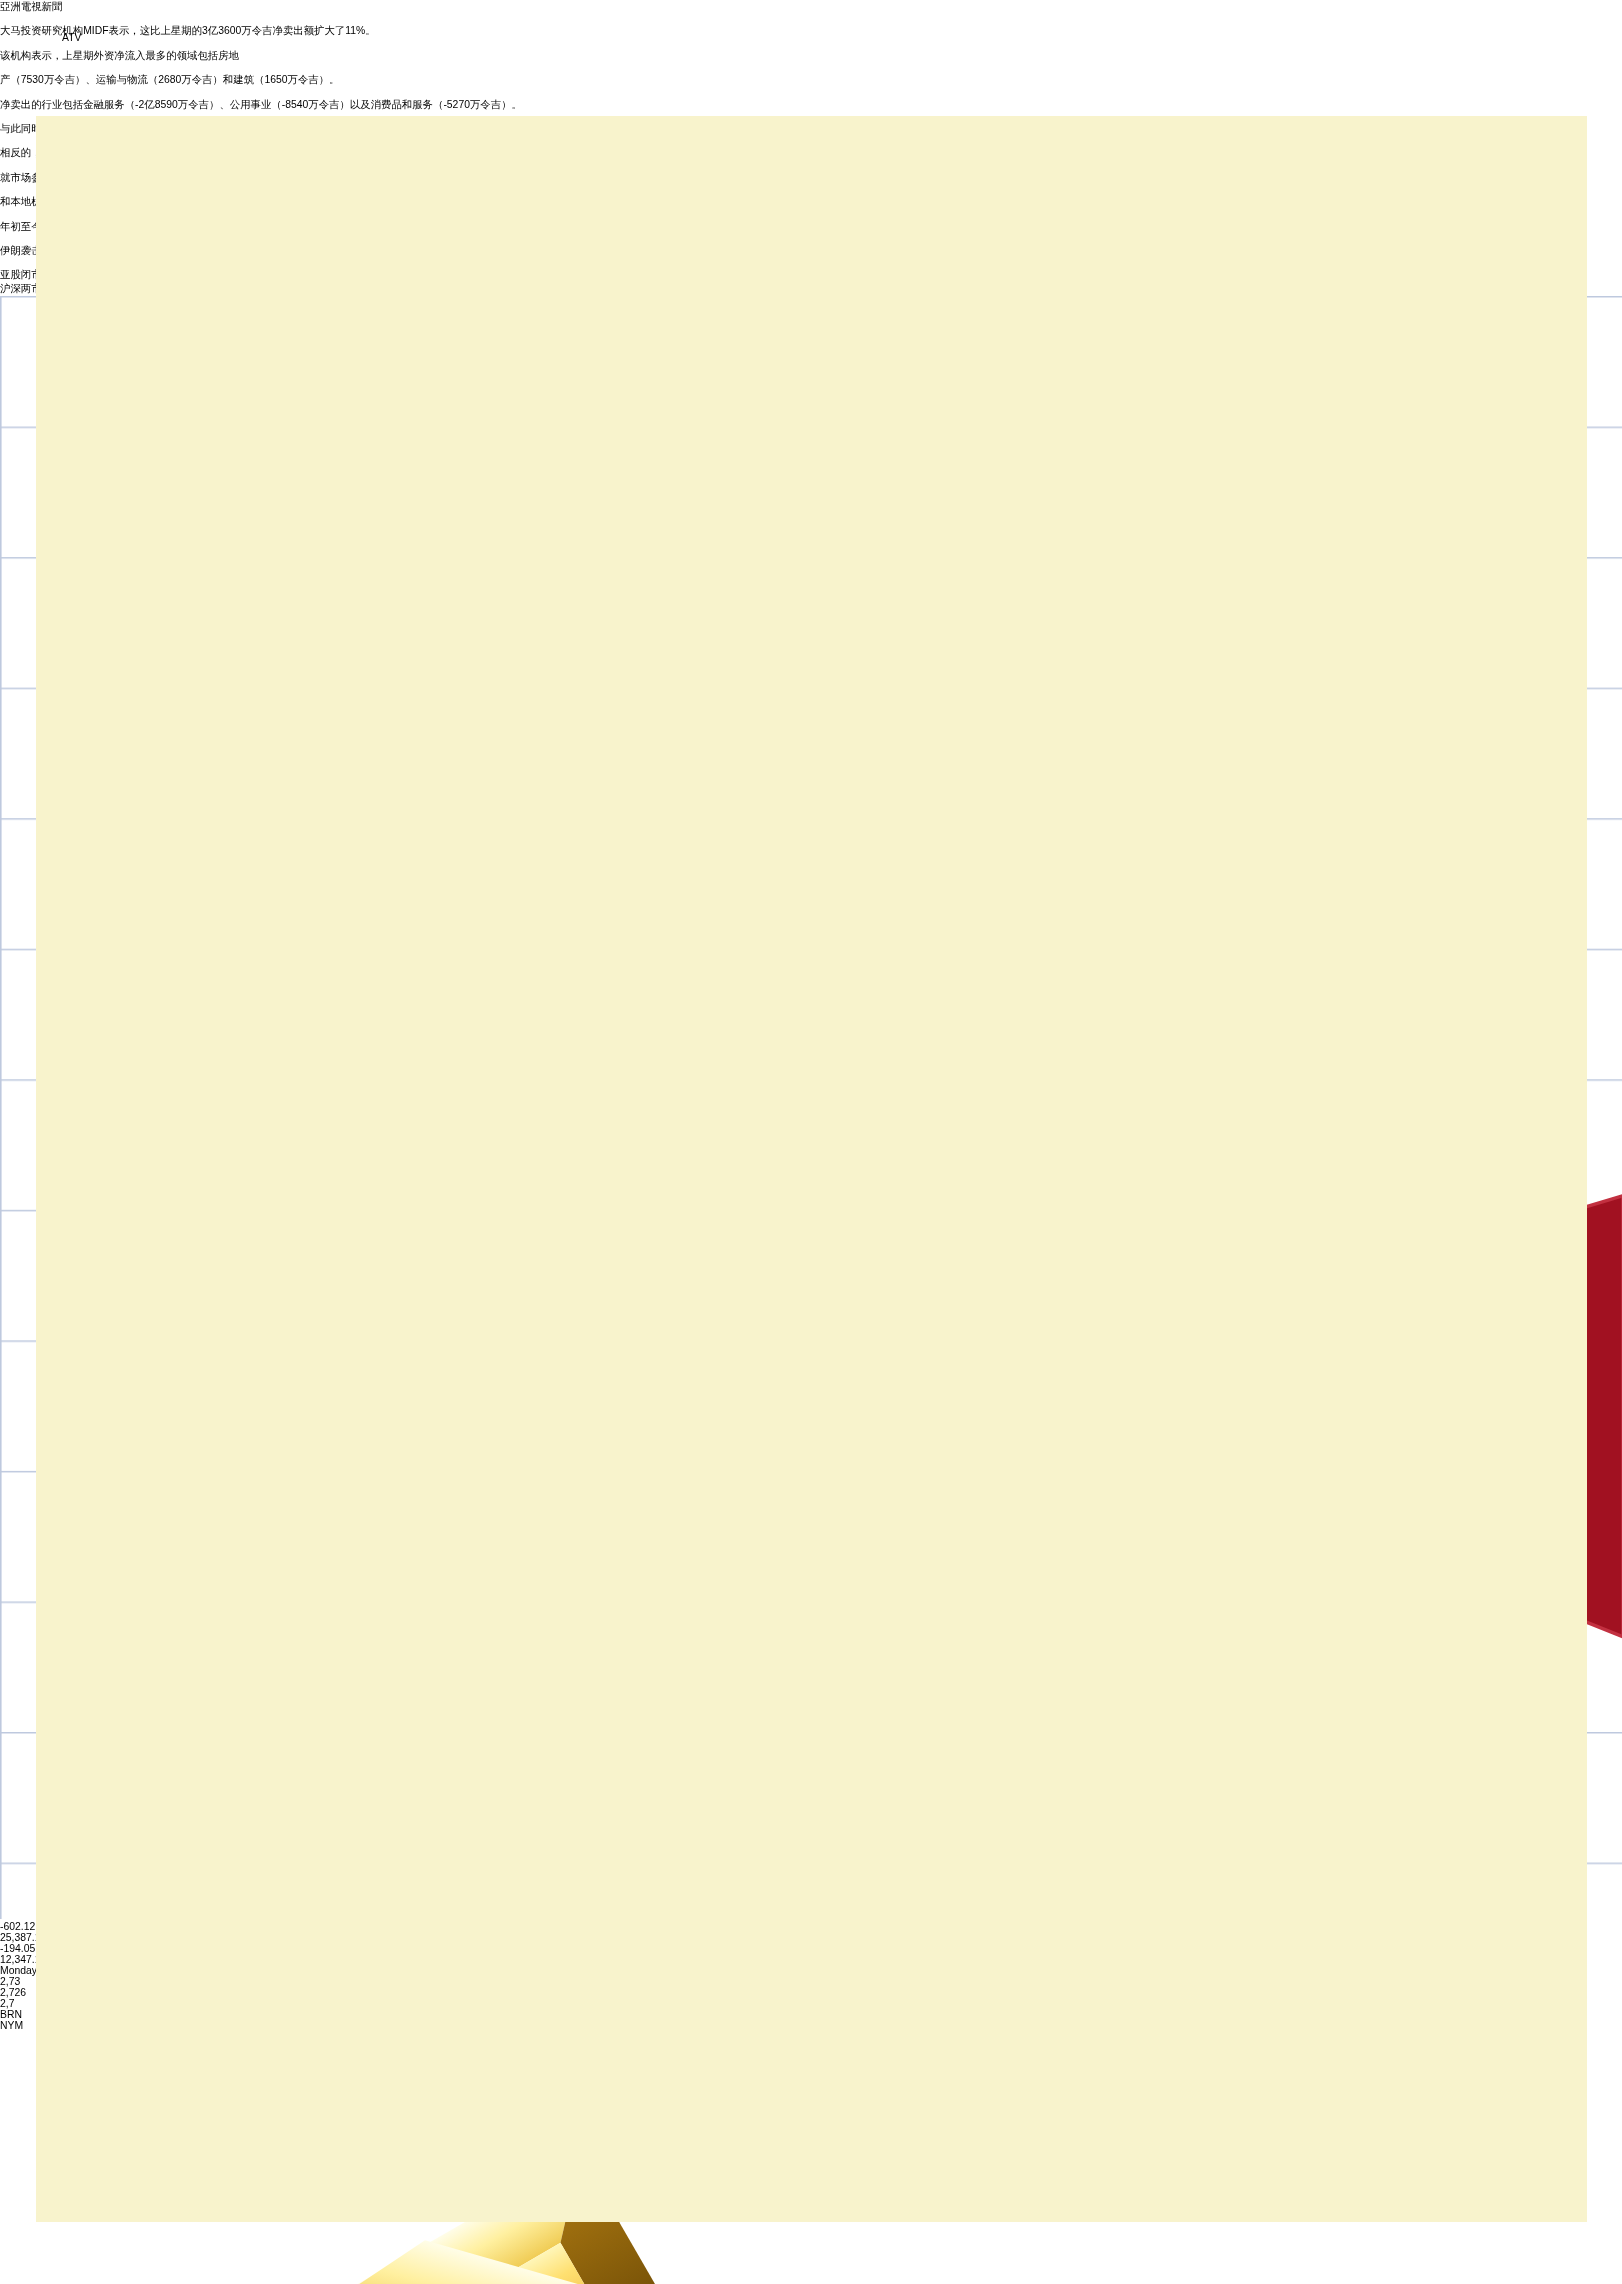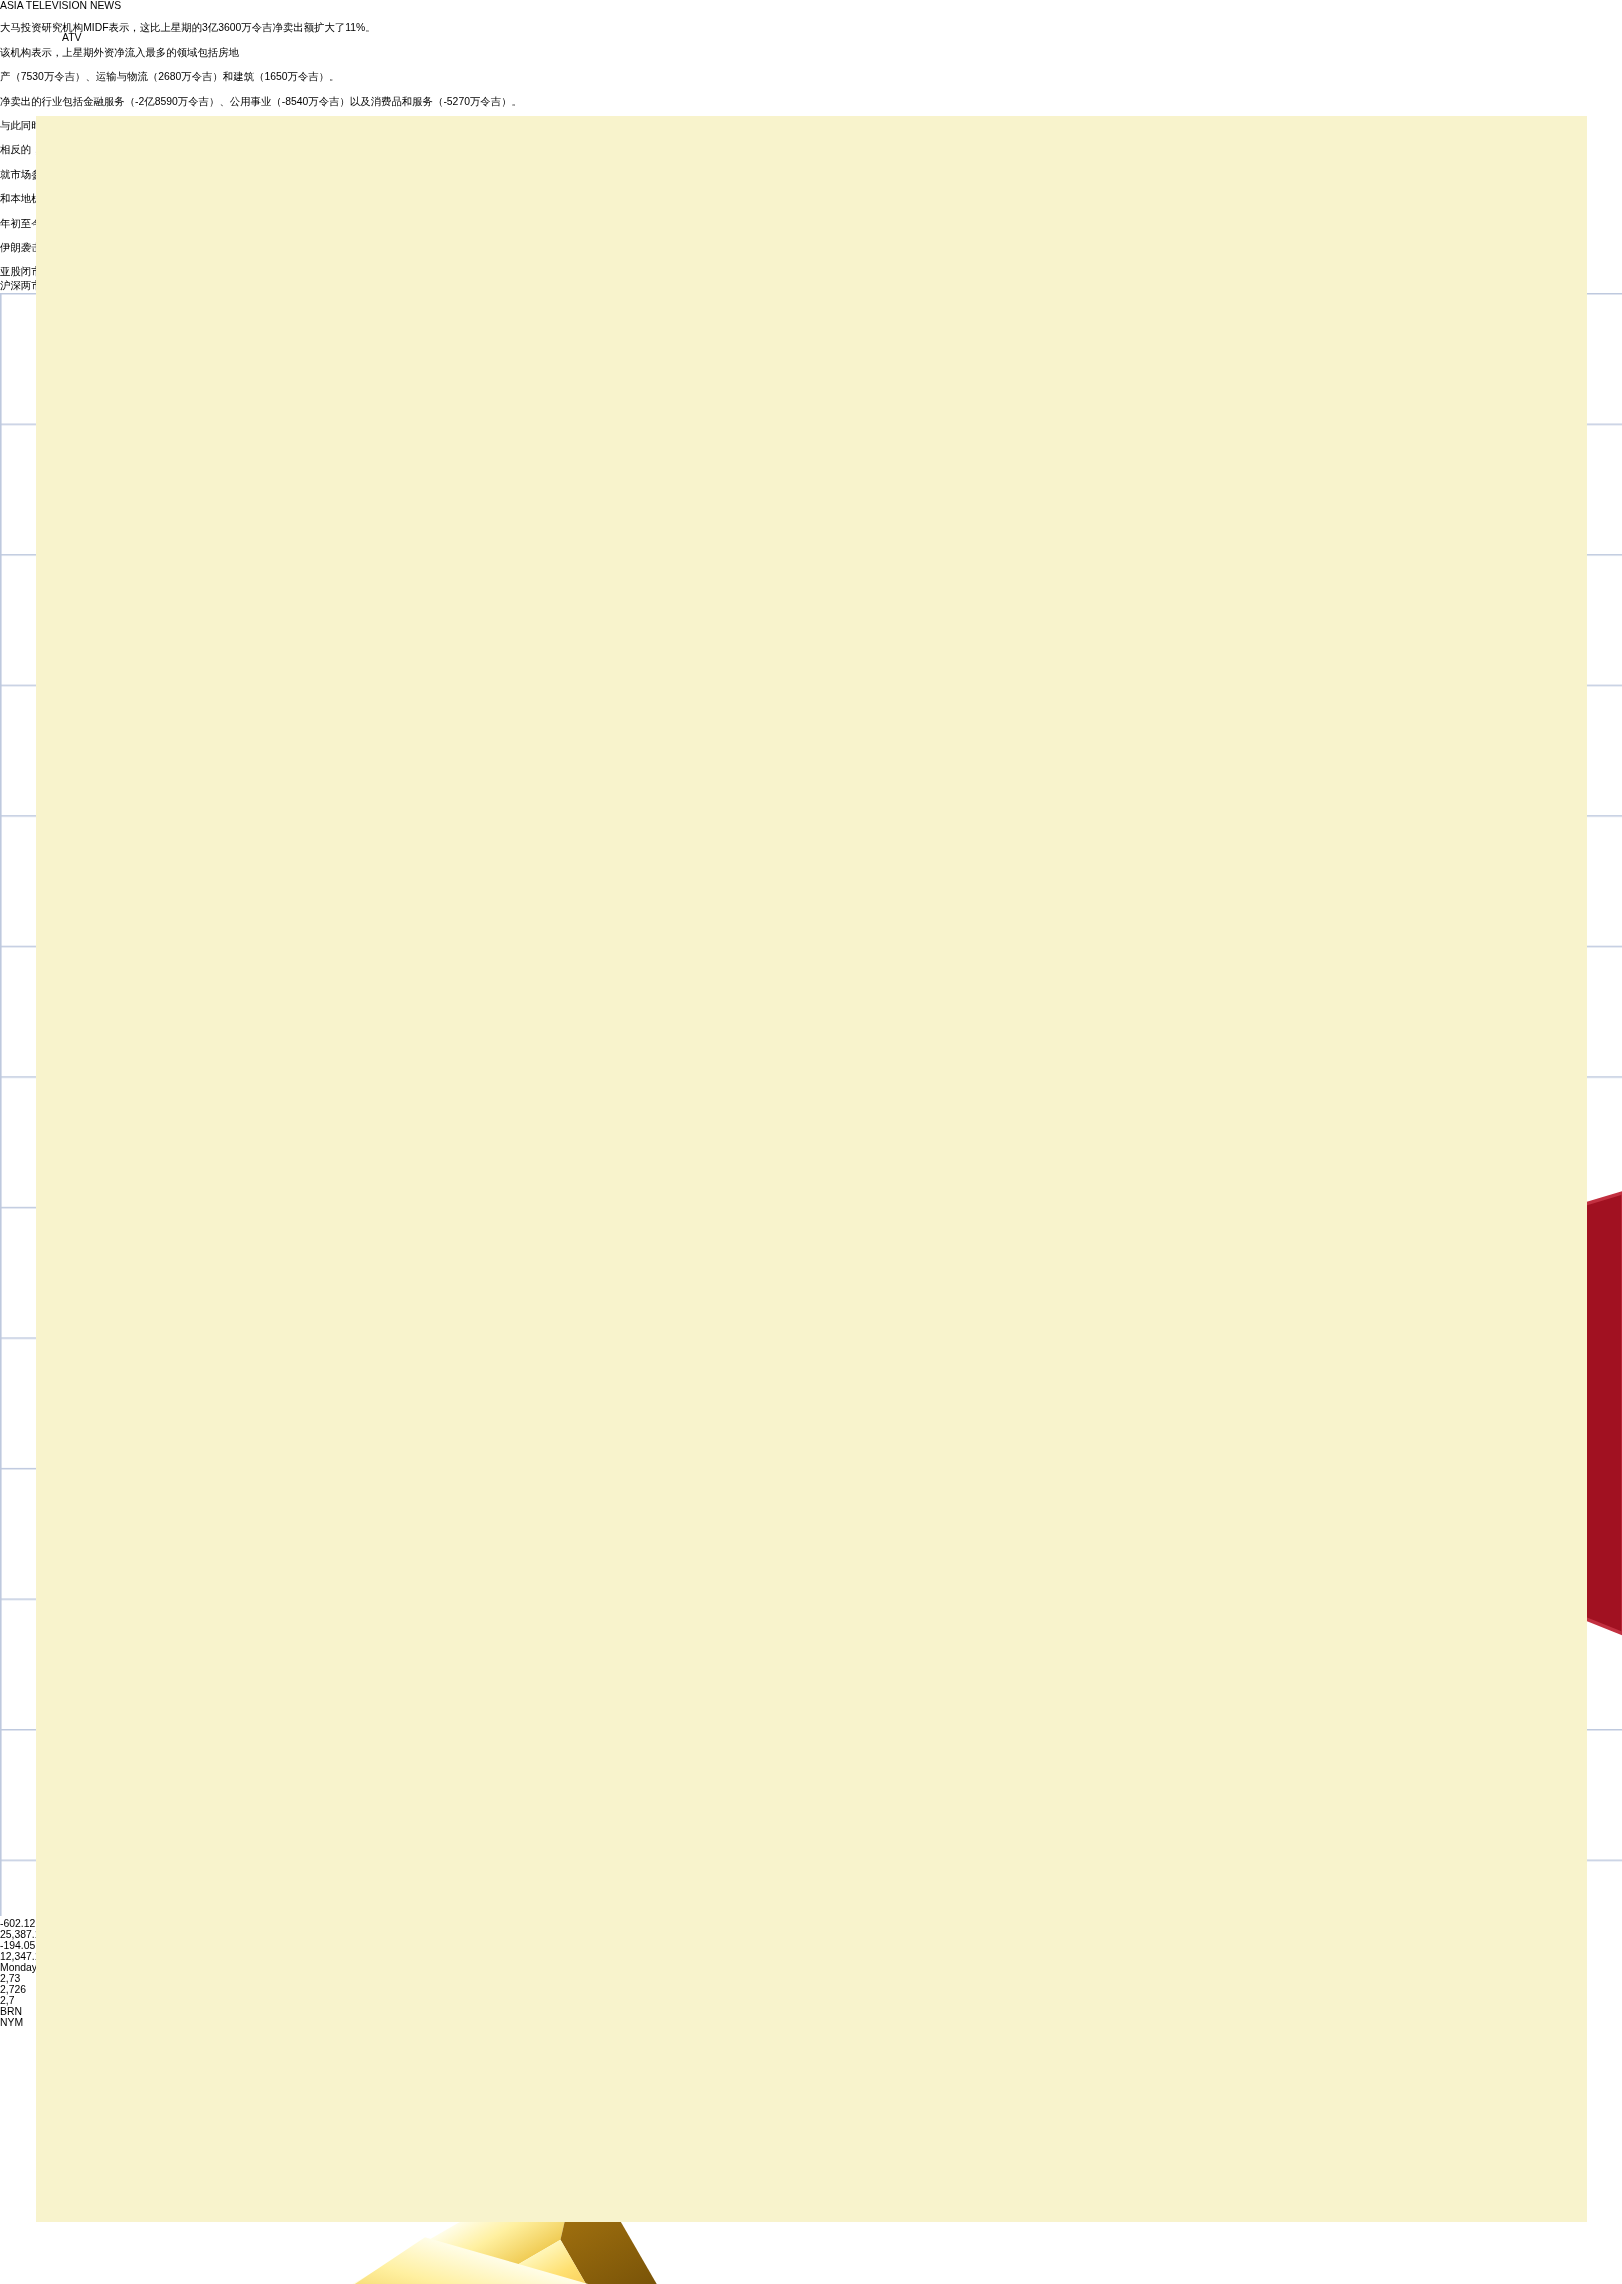--- a/index.html
+++ b/index.html
@@ -68,21 +68,21 @@
 </head>
 <body>
 
 <div class="page">
 
   <div class="content-bg"></div>
 
   <div class="atv-logo">
     <span class="atv-text">ATV</span>
   </div>
-  <div class="masthead-en">ASIA TELEVISION NEWS</div>
+  <div class="masthead-zh">亞洲電視新聞</div>
   <div class="header-rule"></div>
 
   <section class="art1">
     <div class="a1col">
         <p class="para">大马投资研究机构MIDF表示，这比上星期的3亿3600万令吉净卖出额扩大了11%。</p>
         <p class="para">该机构表示，上星期外资净流入最多的领域包括房地</p>
       </div>
     <div class="a1col">
         <p class="para cont">产（7530万令吉）、运输与物流（2680万令吉）和建筑（1650万令吉）。</p>
         <p class="para">净卖出的行业包括金融服务（-2亿8590万令吉）、公用事业（-8540万令吉）以及消费品和服务（-5270万令吉）。</p>

